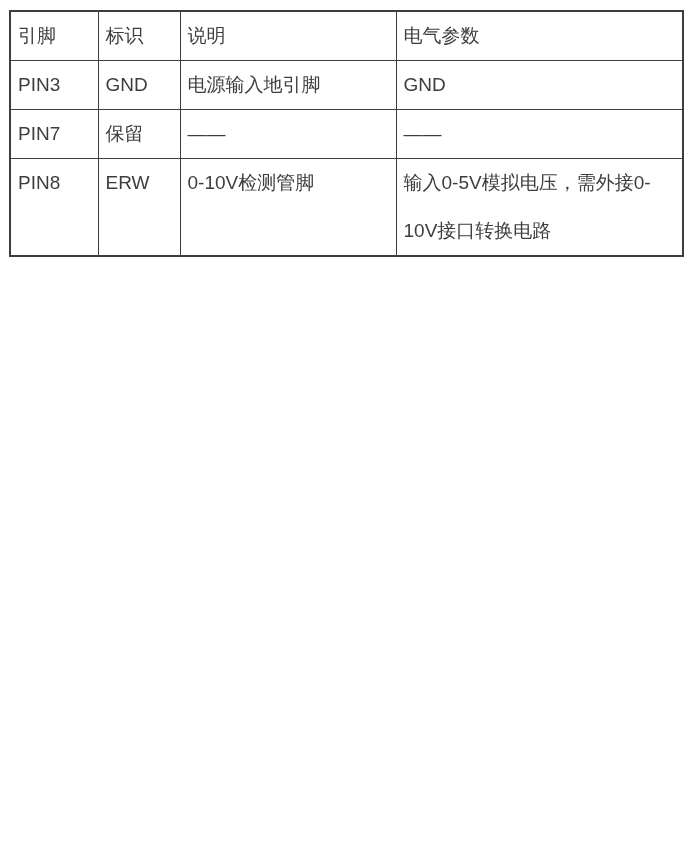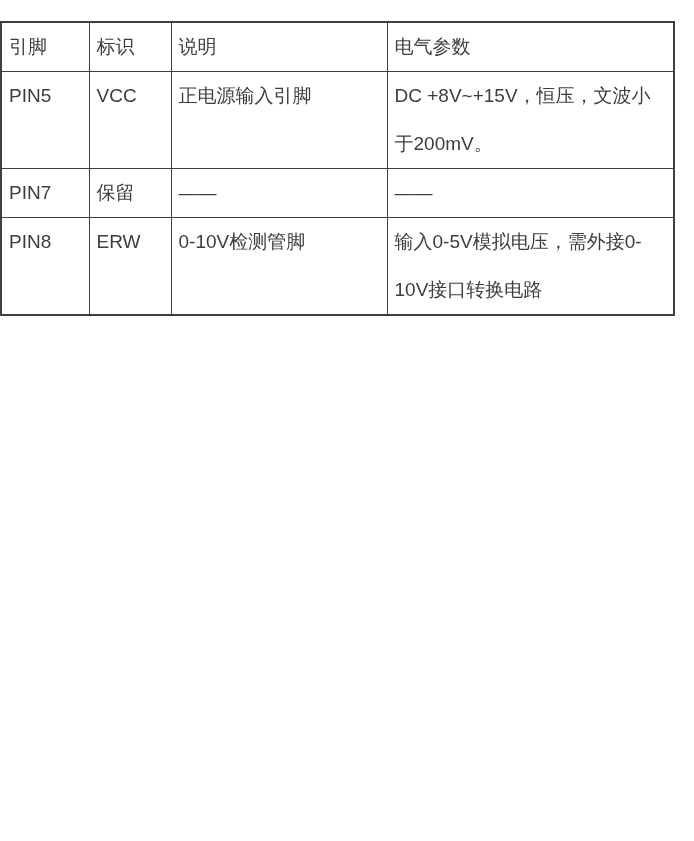--- a/index.html
+++ b/index.html
@@ -7,22 +7,21 @@
     padding: 0;
     background: #ffffff;
   }
   body {
     width: 694px;
     height: 841px;
     font-family: "Liberation Sans", sans-serif;
     color: #3d3d3d;
   }
   .table-wrap {
-    padding: 10px 0 0 0;
-    margin-top: 11px;
+    padding: 10px 0 0 9px;
   }
   table.pin-table {
     border-collapse: collapse;
     table-layout: fixed;
     width: 673px;
     border: 2px solid #3e3e3e;
     background: #ffffff;
   }
   table.pin-table th,
   table.pin-table td {
@@ -56,25 +55,24 @@
     <thead>
       <tr>
         <th>引脚</th>
         <th>标识</th>
         <th>说明</th>
         <th>电气参数</th>
       </tr>
     </thead>
     <tbody>
       <tr>
-        <td>PIN5</td>
-        <td>VCC</td>
-        <td>正电源输入引脚</td>
-        <td>DC +8V~+15V，恒压，文波小
-于200mV。</td>
+        <td>PIN3</td>
+        <td>GND</td>
+        <td>电源输入地引脚</td>
+        <td>GND</td>
       </tr>
       <tr>
         <td>PIN7</td>
         <td>保留</td>
         <td>——</td>
         <td>——</td>
       </tr>
       <tr>
         <td>PIN8</td>
         <td>ERW</td>

